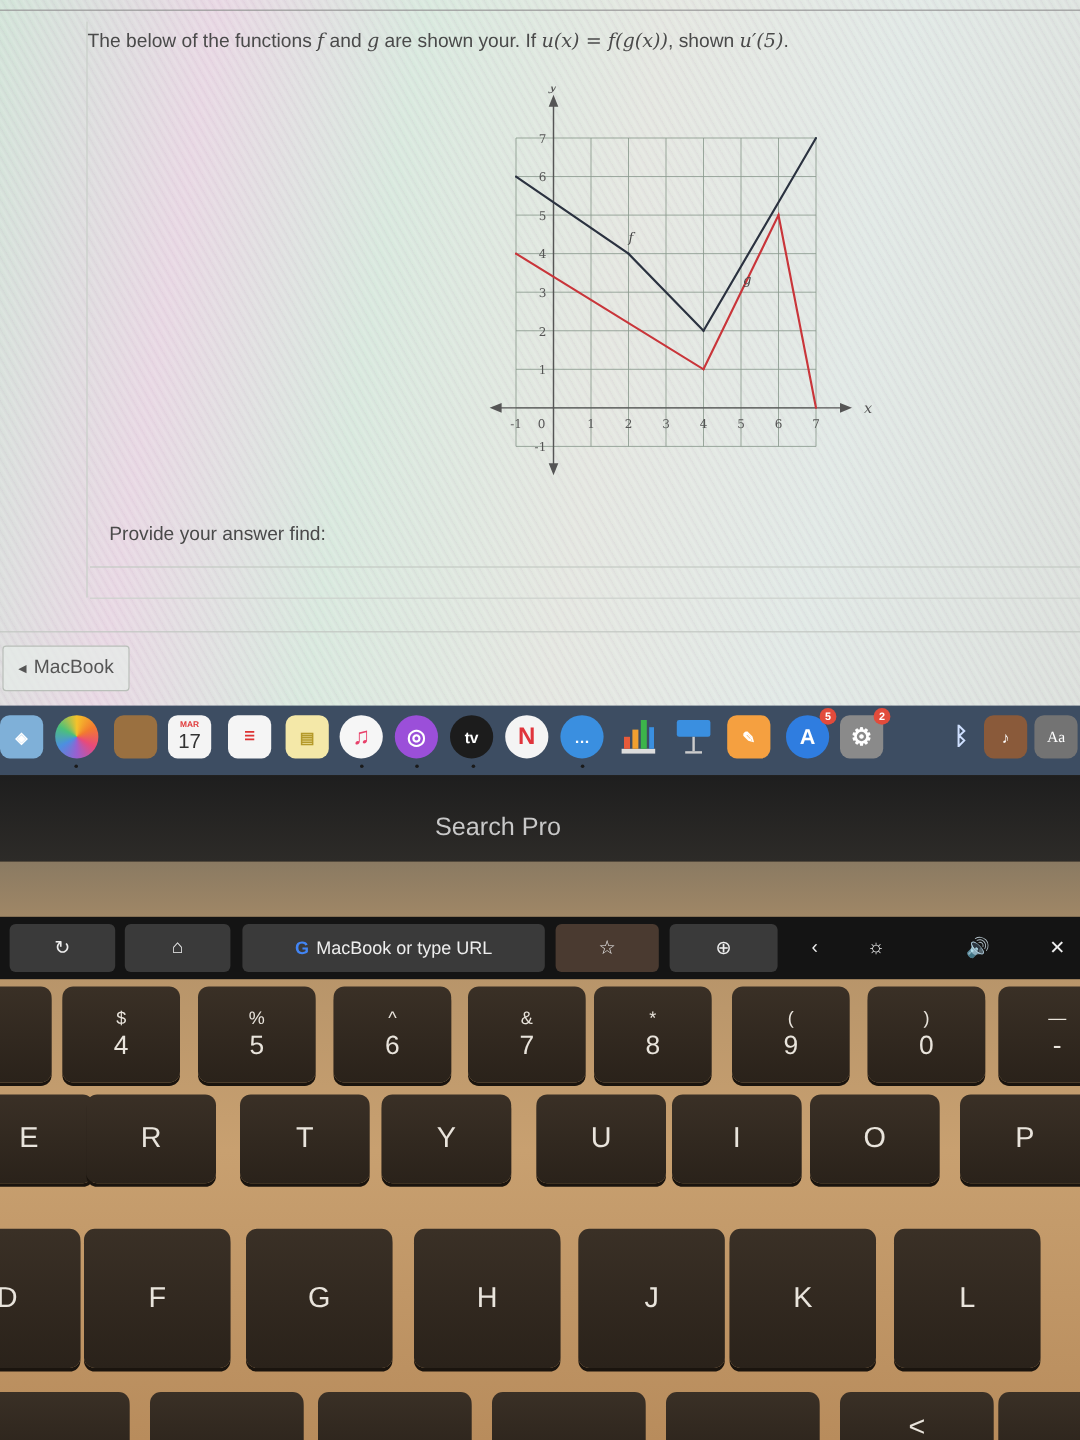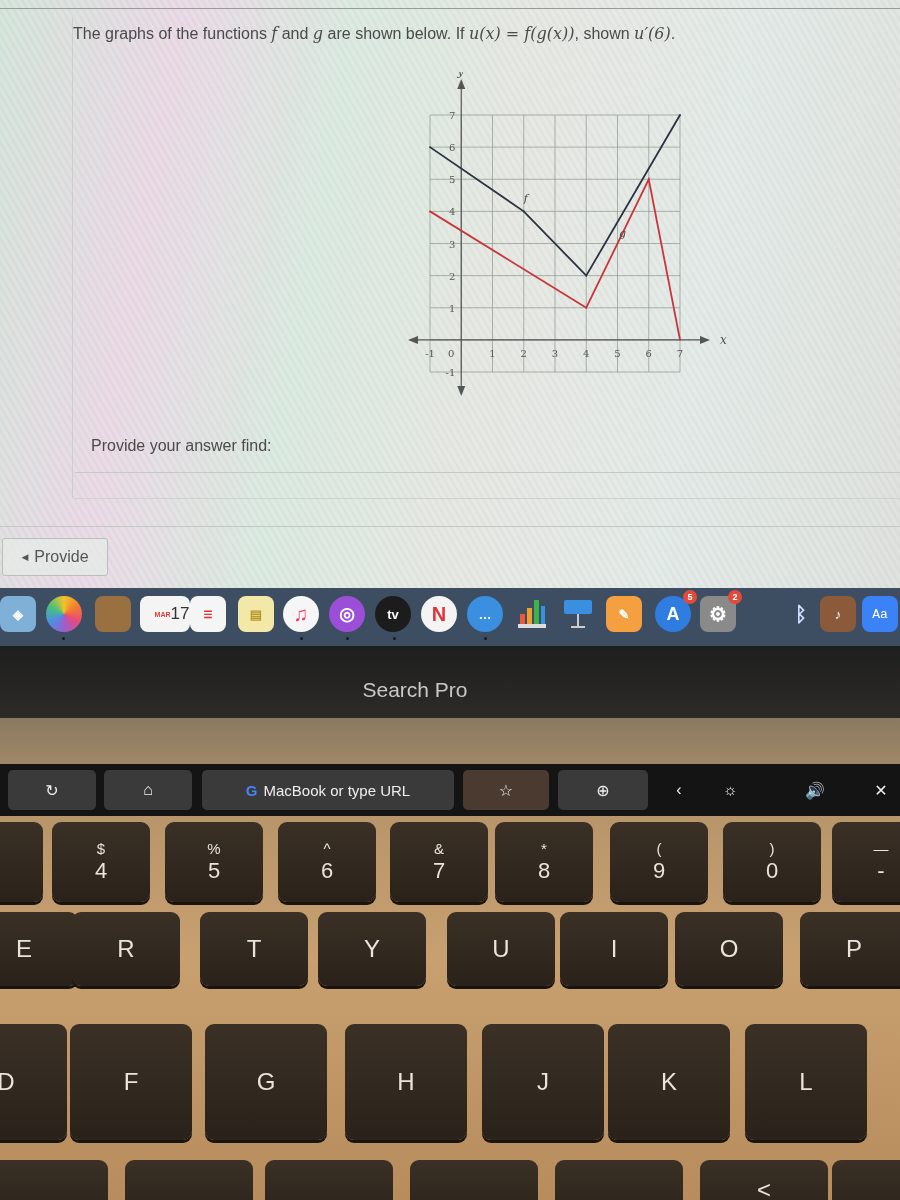--- a/index.html
+++ b/index.html
@@ -39,21 +39,21 @@
   .key.letter{font-size:24px;}
 </style>
 </head>
 <body>
 
 <div class="screen"></div>
 <div class="topline"></div>
 <div class="card"></div>
 
 <div class="question">
-  <span>The graphs of the functions </span><i>f</i><span> and </span><i>g</i><span> are shown below. If </span><i>u(x) = f(g(x))</i><span>, shown </span><i>u′(6)</i><span>.</span>
+  <span>The below of the functions </span><i>f</i><span> and </span><i>g</i><span> are shown your. If </span><i>u(x) = f(g(x))</i><span>, shown </span><i>u′(5)</i><span>.</span>
 </div>
 
 <svg class="graph" id="graph" viewBox="0 0 330 330">
     <line x1="30" y1="43" x2="30" y2="300" stroke="#8a9a8e" stroke-width="0.7"></line>
     <line x1="61.25" y1="43" x2="61.25" y2="300" stroke="#8a9a8e" stroke-width="0.7"></line>
     <line x1="92.5" y1="43" x2="92.5" y2="300" stroke="#8a9a8e" stroke-width="0.7"></line>
     <line x1="123.75" y1="43" x2="123.75" y2="300" stroke="#8a9a8e" stroke-width="0.7"></line>
     <line x1="155" y1="43" x2="155" y2="300" stroke="#8a9a8e" stroke-width="0.7"></line>
     <line x1="186.25" y1="43" x2="186.25" y2="300" stroke="#8a9a8e" stroke-width="0.7"></line>
     <line x1="217.5" y1="43" x2="217.5" y2="300" stroke="#8a9a8e" stroke-width="0.7"></line>
@@ -107,28 +107,28 @@
     <text x="219.0625" y="165.075" font-size="11" font-style="italic" fill="#444" font-family="DejaVu Serif, serif">g</text>
   </svg>
 
 <div class="answer-label">Provide your answer find:</div>
 <div class="hline1"></div>
 <div class="hline2"></div>
 <div class="hline3"></div>
 
 <div class="prev-btn">
   <span class="tri">◀</span>
-  <span>Provide</span>
+  <span>MacBook</span>
 </div>
 
 <div class="dock"></div>
 <div class="dock-icon" style="left:0;background:#7fb0d8;">◈</div>
 <div class="dock-icon" style="left:46px;background:conic-gradient(#f5c22b,#f27b2f,#e84a7a,#9a5fd0,#4c8fe0,#4cc07a,#f5c22b);border-radius:18px;"></div>
 <div class="dock-icon" style="left:95px;background:#9a7040;"></div>
-<div class="dock-icon" style="left:140px;background:#f4f4f4;flex-direction:row;color:#333;padding-left:14px;">
+<div class="dock-icon" style="left:140px;background:#f4f4f4;flex-direction:column;color:#333;">
   <span style="font-size:7px;color:#e03a3a;">MAR</span>
   <span style="font-size:17px;font-weight:normal;">17</span>
 </div>
 <div class="dock-icon" style="left:190px;background:#f5f5f5;color:#d33;font-size:10px;">☰</div>
 <div class="dock-icon" style="left:238px;background:#f4e8a8;color:#b59a2a;">▤</div>
 <div class="dock-icon" style="left:283px;background:#f6f6f6;color:#e8416a;border-radius:18px;font-size:20px;">♫</div>
 <div class="dock-icon" style="left:329px;background:#9b4fd9;border-radius:18px;font-size:18px;">◎</div>
 <div class="dock-icon" style="left:375px;background:#1c1c1c;border-radius:18px;">
     <span>tv</span>
   </div>
@@ -148,21 +148,21 @@
       <rect x="4" y="4" width="28" height="14" rx="2" fill="#3a8fe0"></rect>
       <rect x="17" y="18" width="2" height="12" fill="#ccc"></rect>
       <rect x="11" y="30" width="14" height="2" fill="#ccc"></rect>
     </svg>
 </div>
 <div class="dock-icon" style="left:606px;background:#f5a040;">✎</div>
 <div class="dock-icon" style="left:655px;background:#2f7de0;border-radius:18px;font-size:18px;">A<span class="badge">5</span></div>
 <div class="dock-icon" style="left:700px;background:#8a8a8a;font-size:20px;">⚙<span class="badge">2</span></div>
 <div class="dock-icon" style="left:783px;background:transparent;font-size:20px;color:#cfe0ff;">ᛒ</div>
 <div class="dock-icon" style="left:820px;background:#8a5a3a;">♪</div>
-<div class="dock-icon" style="left:862px;background:#3b82f6;font-weight:normal;font-family:Liberation Mono, monospace;">
+<div class="dock-icon" style="left:862px;background:#737373;font-weight:normal;font-family:Liberation Serif, serif;">
     <span>Aa</span>
   </div>
 <div class="dot" style="left:62px;"></div>
 <div class="dot" style="left:300px;"></div>
 <div class="dot" style="left:346px;"></div>
 <div class="dot" style="left:393px;"></div>
 <div class="dot" style="left:484px;"></div>
 
 <div class="bezel"></div>
 <div class="brand">Search Pro</div>

